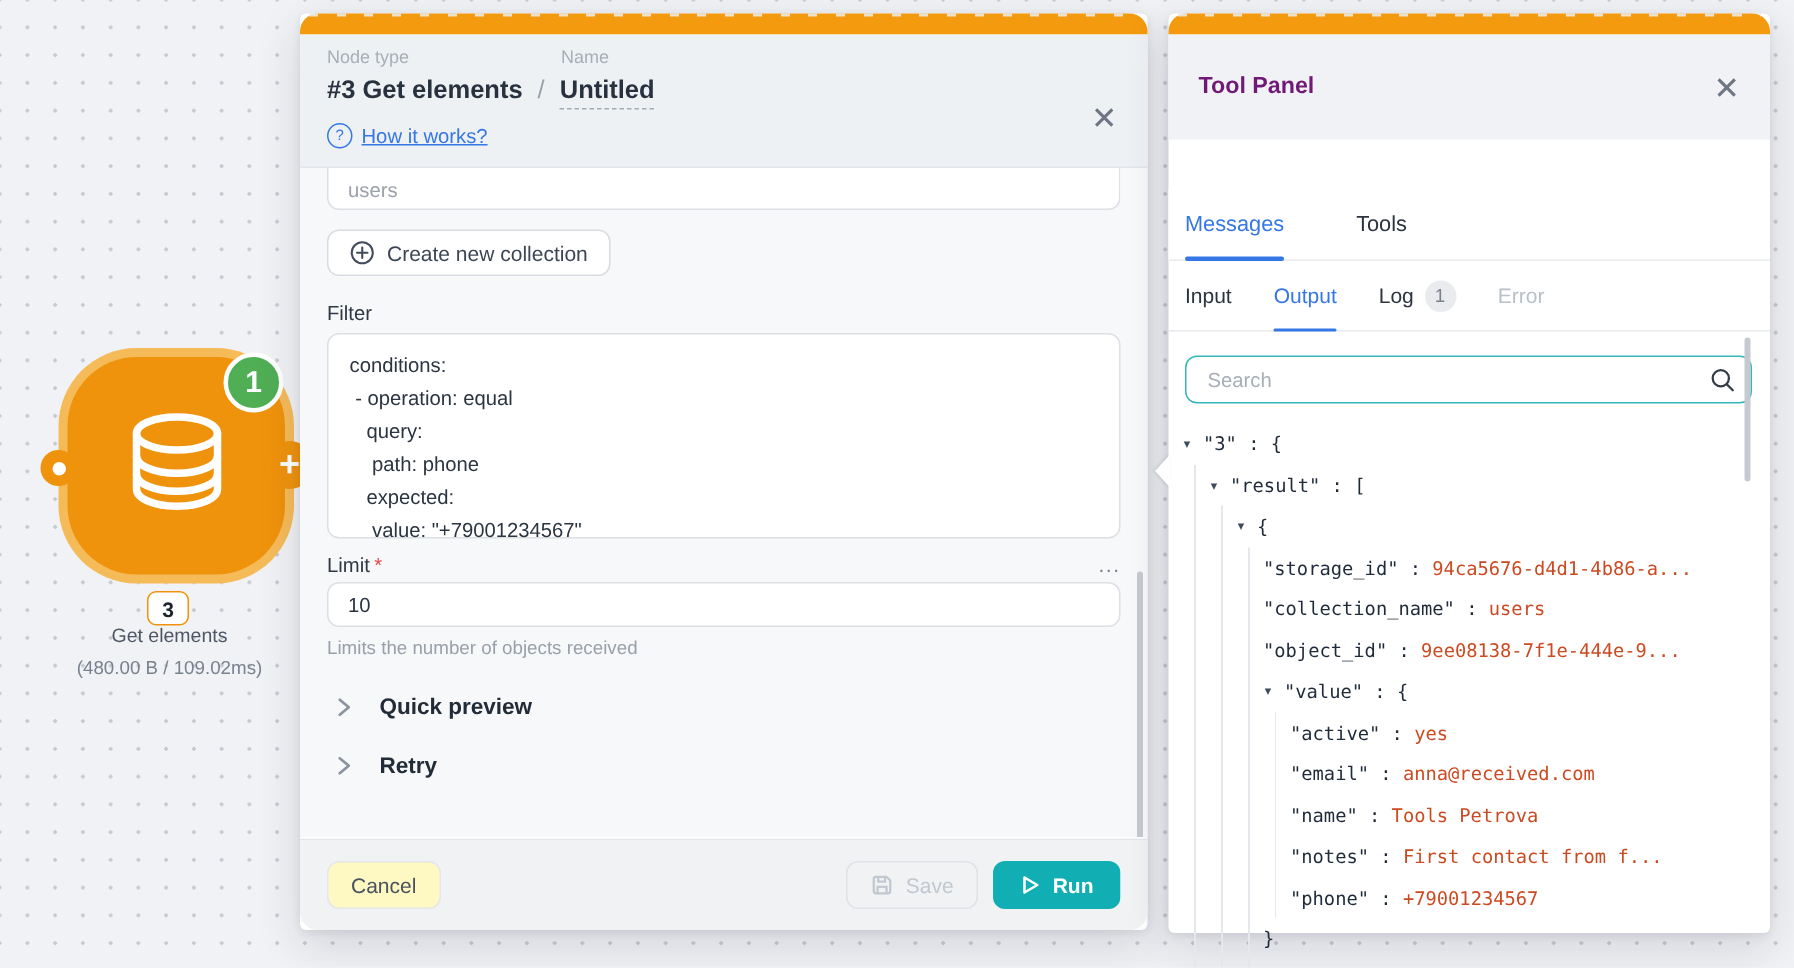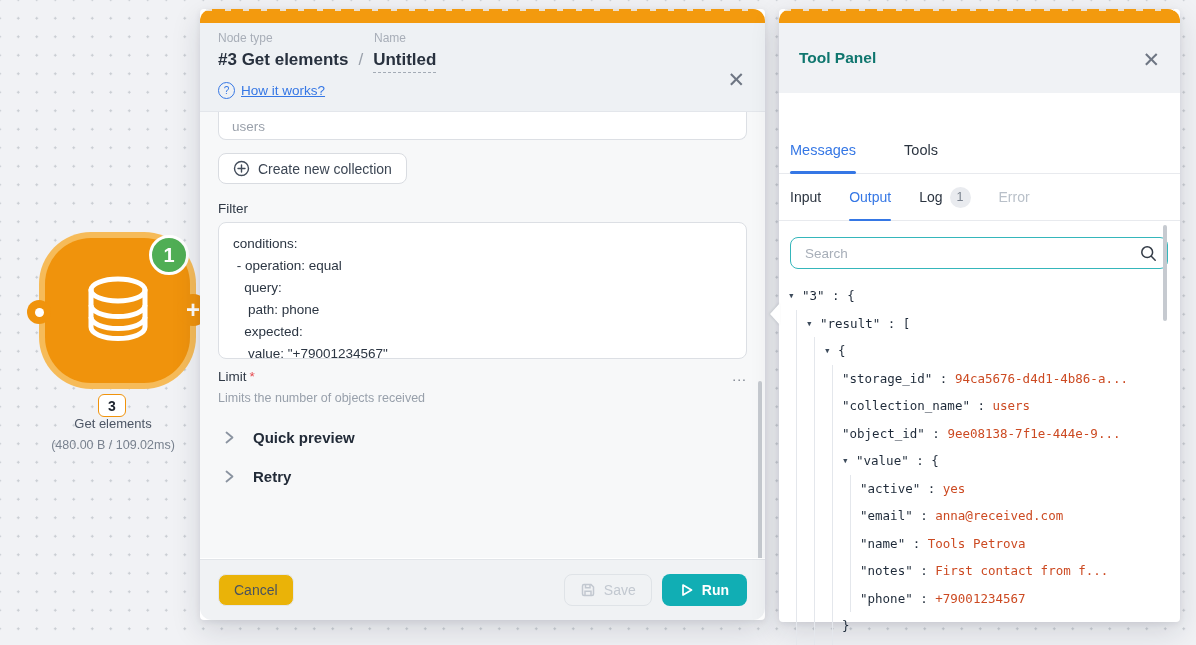--- a/index.html
+++ b/index.html
@@ -47,27 +47,27 @@
     height:28px;display:flex;align-items:center;padding-left:13px;font-size:13.5px;color:#2b3542;}
   .section-row{margin:0 18px;padding:13px 0 9px 4px;display:flex;align-items:center;gap:17px;cursor:pointer;}
   .section-row.first{margin-top:11px;text-align:center;}
   .chev{display:inline-flex;}
   .section-label{font-size:15px;font-weight:bold;color:#222b38;}
   .m-scroll{position:absolute;right:3px;top:269px;width:4px;height:271px;background:#c6cad0;border-radius:2px;}
   .m-footer{position:absolute;left:0;right:0;bottom:0;height:61px;background:#f0f2f4;border-top:1px solid #e2e5e9;
     border-radius:0 0 12px 12px;display:flex;align-items:center;padding:0 18px;box-sizing:border-box;}
   .btn{border-radius:8px;font-size:14px;display:inline-flex;align-items:center;gap:8px;cursor:pointer;
     padding:7px 15px;border:1px solid transparent;}
-  .btn-cancel{background:#eab308;border-color:#e4e7eb;color:#49525f;}
+  .btn-cancel{background:#fef9c3;border-color:#e4e7eb;color:#49525f;}
   .btn-save{background:transparent;border-color:#dfe3e7;color:#c2c8d0;margin-left:auto;cursor:default;}
   .btn-run{background:#11aeb4;color:#fff;font-weight:bold;margin-left:10px;padding:7px 17px;}
   
   #toolpanel{left:779px;top:9px;width:401px;height:613px;}
   .t-header{background:#f0f2f5;height:70px;position:relative;display:flex;align-items:center;}
-  .t-title{font-size:15.5px;font-weight:bold;color:#0f766e;margin-left:20px;}
+  .t-title{font-size:15.5px;font-weight:bold;color:#701a75;margin-left:20px;}
   .t-tabs{height:47px;border-bottom:1px solid #e8eaee;display:flex;align-items:stretch;gap:48px;padding:0 12px 0 11px;background:#fff;margin-top:33px;}
   .tab{display:flex;align-items:center;font-size:14.5px;color:#2b3440;position:relative;cursor:pointer;}
   .tab.active{color:#3577e5;}
   .tab.active::after{content:"";position:absolute;left:0;right:0;bottom:-1px;height:3px;background:#3577e5;border-radius:2px;}
   .t-subtabs{height:46px;border-bottom:1px solid #e8eaee;display:flex;align-items:stretch;gap:28px;padding:0 0 0 11px;}
   .subtab{display:flex;align-items:center;gap:7px;font-size:14px;color:#2b3440;position:relative;cursor:pointer;}
   .subtab.active{color:#3577e5;}
   .subtab.active::after{content:"";position:absolute;left:0;right:0;bottom:-1px;height:2.5px;background:#3577e5;border-radius:2px;}
   .subtab.disabled{color:#b9c0c9;}
   .countbadge{width:21px;height:21px;border-radius:50%;background:#e9ebef;color:#7a828e;font-size:12.5px;
@@ -162,20 +162,21 @@
    query:
     path: phone
    expected:
     value: "+79001234567"</div>
     <div class="limit-row">
       <span>
         <span>Limit</span><span class="asterisk">*</span>
       </span>
       <span class="dots3">...</span>
     </div>
+    <div class="limit-input">10</div>
     <div class="helper">Limits the number of objects received</div>
     <div class="section-row first">
       <span class="chev">
         <svg width="14" height="15" viewBox="0 0 14 15" fill="none">
             <path d="M4.5 2.5 L10.5 7.5 L4.5 12.5" stroke="#8a93a0" stroke-width="1.8" fill="none" stroke-linecap="round" stroke-linejoin="round"></path>
           </svg>
       </span>
       <span class="section-label">Quick preview</span>
     </div>
     <div class="section-row">

